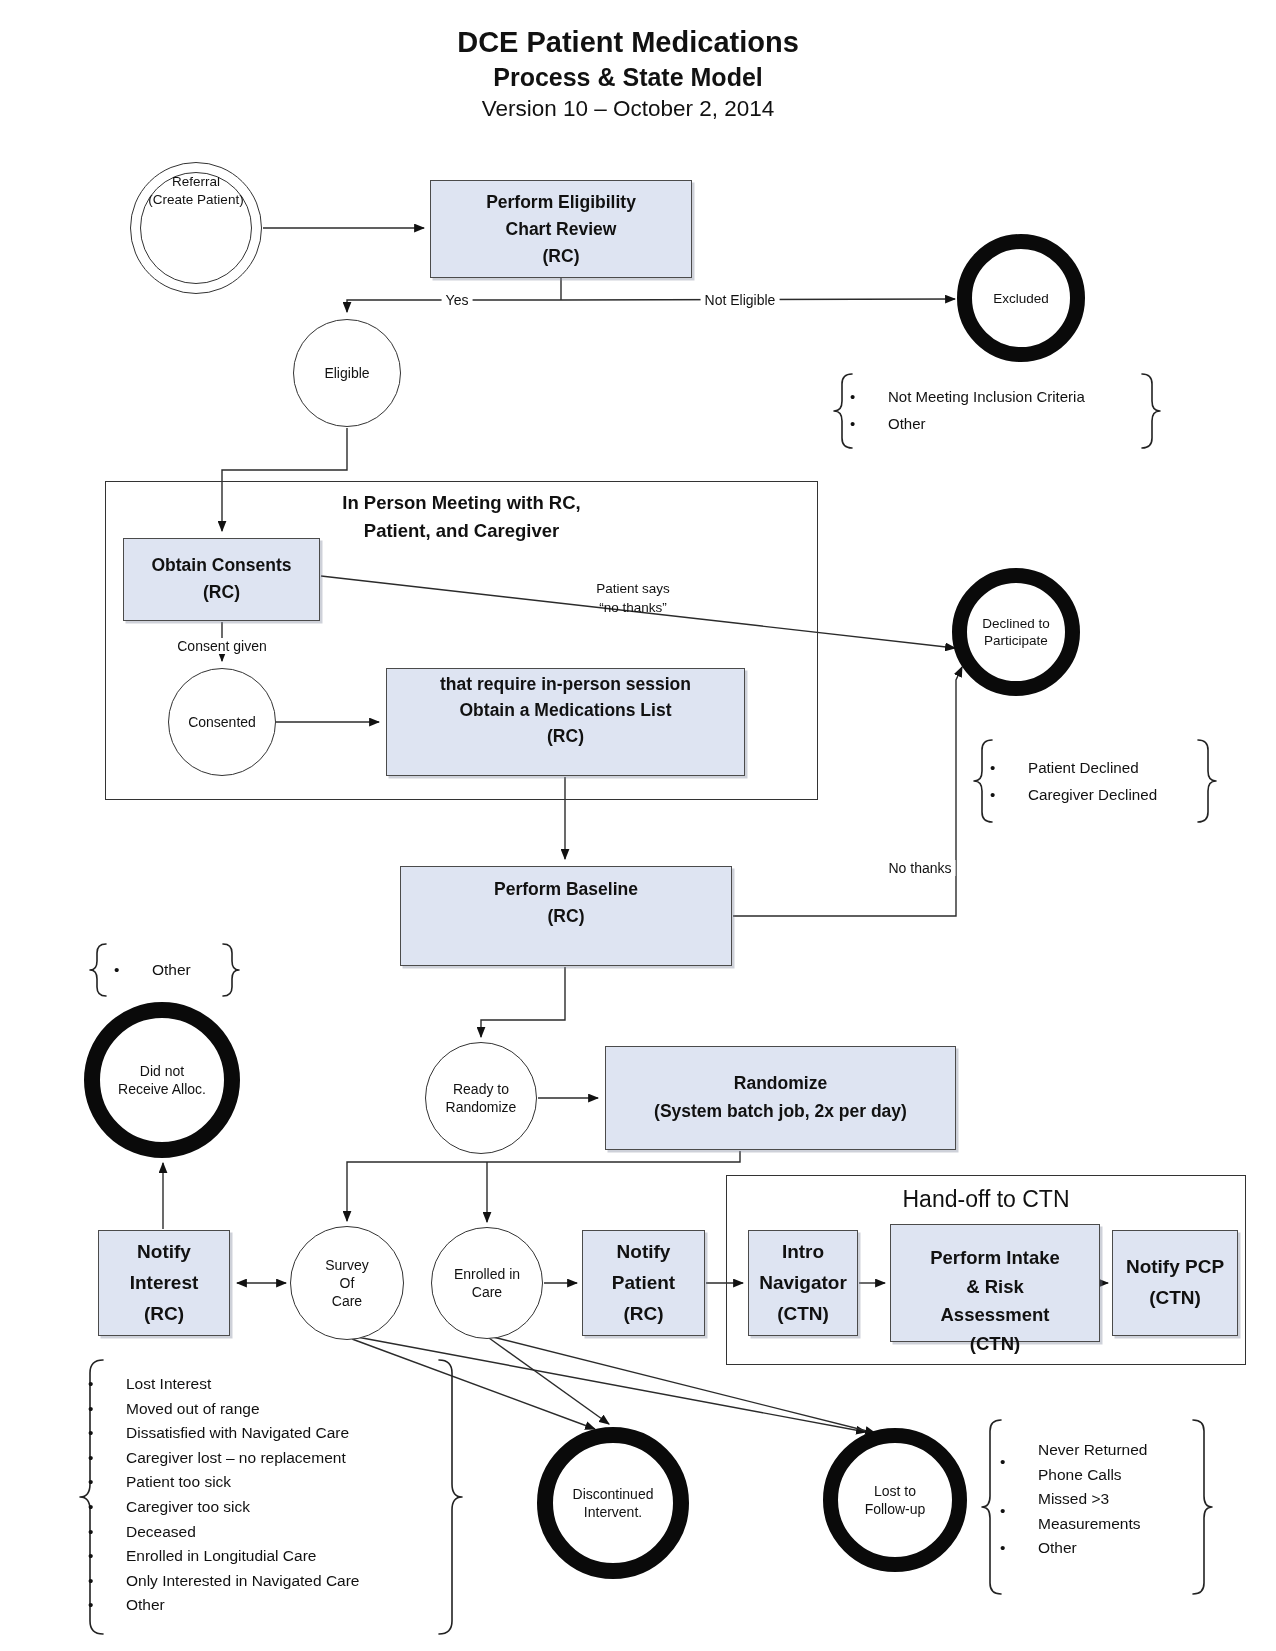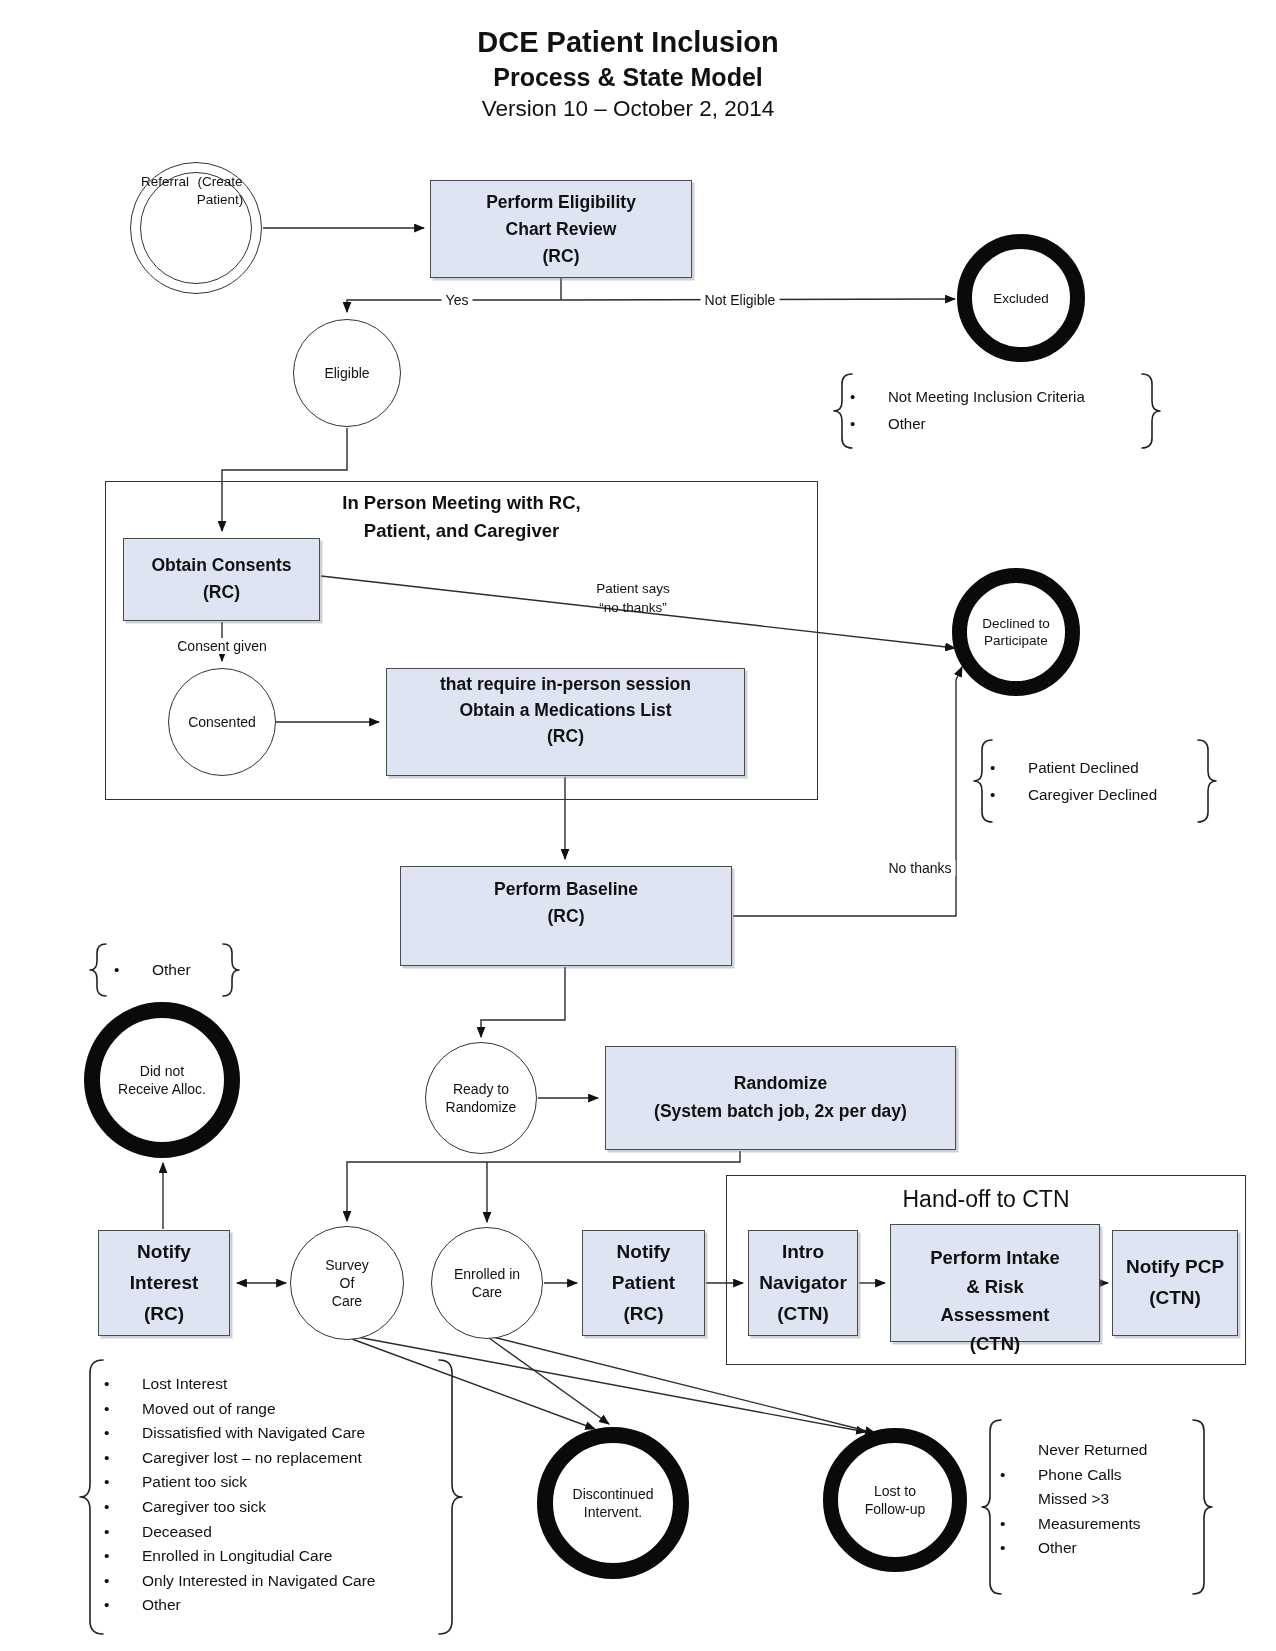--- a/index.html
+++ b/index.html
@@ -18,27 +18,27 @@
     box-shadow:2.5px 2.5px 0 rgba(125,135,155,0.38);
   }
   .state {
     position:absolute; z-index:4; box-sizing:border-box; border-radius:50%;
     border:1.4px solid #333; background:#fff;
     display:flex; flex-direction:column; justify-content:center; text-align:center;
   }
   .terminal { border-color:var(--terminal,#0a0a0a); }
   .double-outer { position:absolute; z-index:4; box-sizing:border-box; border:1.6px solid #333; border-radius:50%; background:#fff; }
   .double-inner { position:absolute; inset:9px; border:1.6px solid #333; border-radius:50%;
-    display:flex; flex-direction:row; justify-content:space-between; text-align:center; }
+    display:flex; flex-direction:column; justify-content:flex-start; text-align:center; }
   .container-box { position:absolute; z-index:2; box-sizing:border-box; border:1.5px solid #333; text-align:center; }
   .lbl { position:absolute; z-index:5; transform:translate(-50%,-50%); background:#fff; padding:0 4px;
     font-size:14px; white-space:nowrap; text-align:center; }
   .lbl.nobg { background:transparent; padding:0; }
   .bullet-rows { position:absolute; z-index:4; display:flex; flex-direction:column; }
-  .brow { display:flex; align-items:flex-end; }
+  .brow { display:flex; align-items:center; }
   .brow::before { content:"•"; flex:none; width:38px; }
 </style>
 </head>
 <body>
 
 <div class="canvas">
 
   <svg class="wires" width="1276" height="1651" viewBox="0 0 1276 1651">
     <defs>
       <marker id="arr" viewBox="0 0 10 8" markerWidth="11" markerHeight="9" refX="9" refY="4" orient="auto" markerUnits="userSpaceOnUse">
@@ -82,21 +82,21 @@
       <path d="M106,944 Q97,944 97,953 L97,961 Q97,970 90,970 Q97,970 97,979 L97,987 Q97,996 106,996"></path>
       <path d="M223,944 Q232,944 232,953 L232,961 Q232,970 239,970 Q232,970 232,979 L232,987 Q232,996 223,996"></path>
       <path d="M103,1360 Q90,1360 90,1373 L90,1484 Q90,1497 80,1497 Q90,1497 90,1510 L90,1621 Q90,1634 103,1634"></path>
       <path d="M439,1360 Q452,1360 452,1373 L452,1484 Q452,1497 462,1497 Q452,1497 452,1510 L452,1621 Q452,1634 439,1634"></path>
       <path d="M1001,1420 Q990,1420 990,1431 L990,1496 Q990,1507 982,1507 Q990,1507 990,1518 L990,1583 Q990,1594 1001,1594"></path>
       <path d="M1193,1420 Q1204,1420 1204,1431 L1204,1496 Q1204,1507 1212,1507 Q1204,1507 1204,1518 L1204,1583 Q1204,1594 1193,1594"></path>
     </g>
   </svg>
 
   <div class="titleblock" style="left:0;top:26px;width:1256px;">
-    <div class="t1">DCE Patient Inclusion</div>
+    <div class="t1">DCE Patient Medications</div>
     <div class="t2">Process &amp; State Model</div>
     <div class="t3">Version 10 – October 2, 2014</div>
   </div>
 
   <div class="container-box" style="left:105px;top:481px;width:713px;height:319px;">
     <div style="padding-top:7px;font-size:18.5px;font-weight:bold;line-height:28px;">
       <div>In Person Meeting with RC,</div>
       <div>Patient, and Caregiver</div>
     </div>
   </div>
@@ -242,21 +242,21 @@
         <span>Caregiver Declined</span>
       </div>
   </div>
 
   <div class="bullet-rows" style="left:114px;top:960px;width:110px;font-size:15.5px;line-height:20px;">
     <div class="brow">
         <span>Other</span>
       </div>
   </div>
 
-  <div class="bullet-rows" style="left:104px;top:1372px;width:332px;font-size:15.5px;line-height:24.6px;">
+  <div class="bullet-rows" style="left:88px;top:1372px;width:332px;font-size:15.5px;line-height:24.6px;">
     <div class="brow">
         <span>Lost Interest</span>
       </div>
     <div class="brow">
         <span>Moved out of range</span>
       </div>
     <div class="brow">
         <span>Dissatisfied with Navigated Care</span>
       </div>
     <div class="brow">

